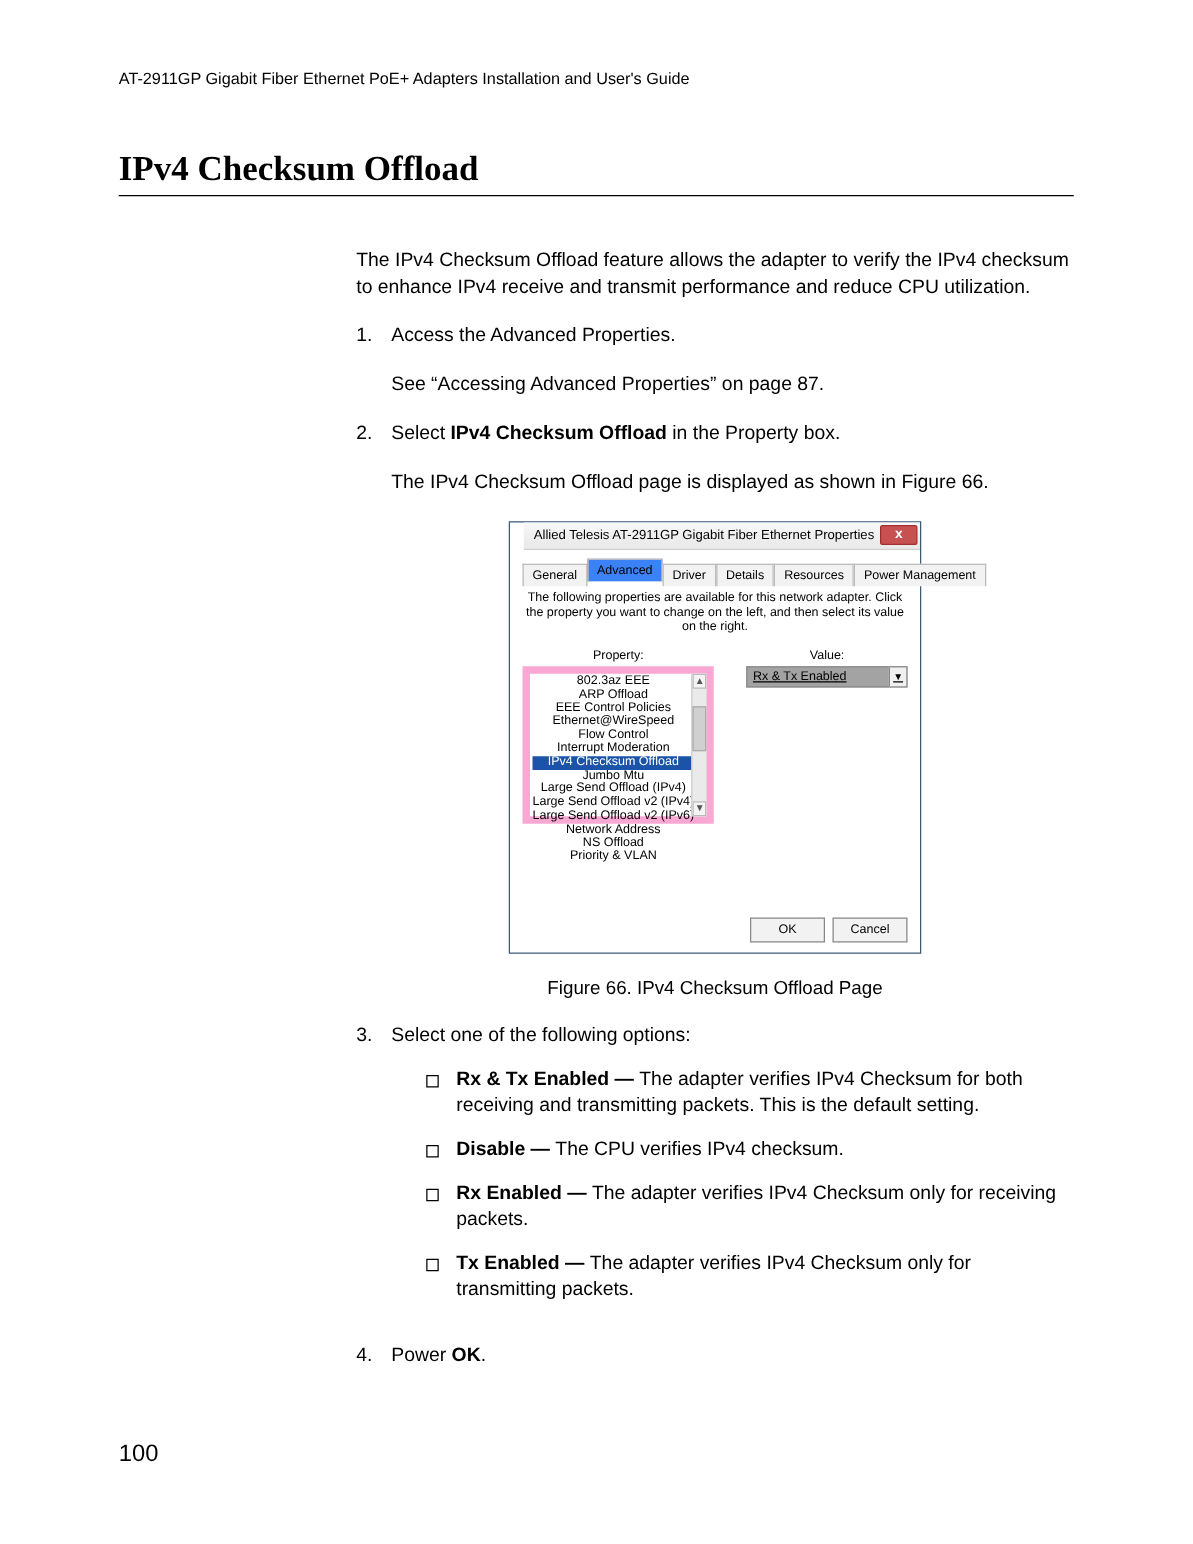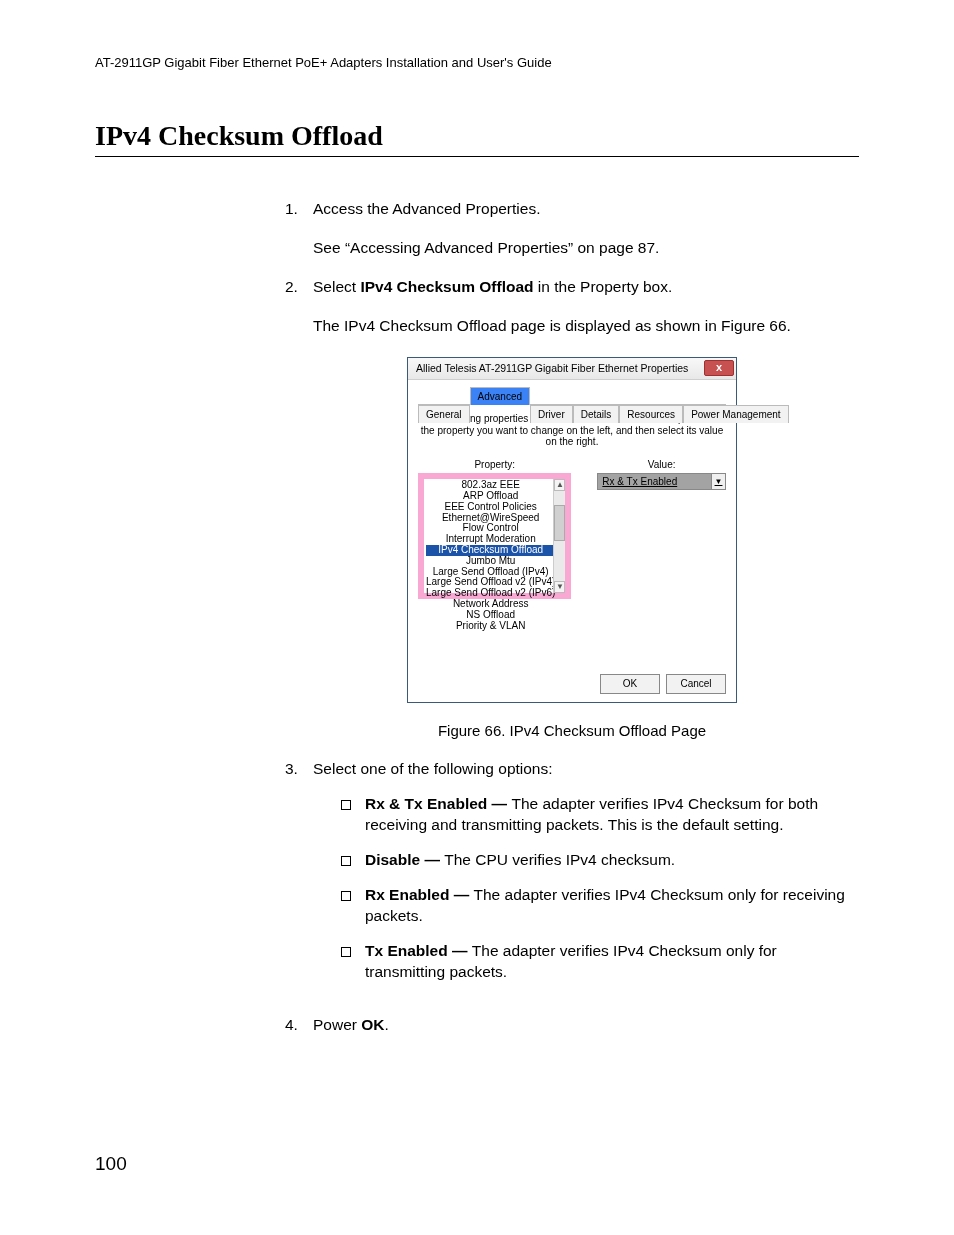--- a/index.html
+++ b/index.html
@@ -65,20 +65,21 @@
       color: #000;
     }
     .dlg-titlebar {
       height: 22px;
       background: linear-gradient(#f8f8f8,#e8e8e8);
       border-bottom: 1px solid #cfcfcf;
       display: flex;
       align-items: center;
       justify-content: space-between;
       padding: 0 2px 0 8px;
+      margin-left: 11px;
     }
     .dlg-title { font-size: 10.5px; }
     .dlg-close {
       width: 30px; height: 16px;
       background: #c75050;
       border: 1px solid #a03030;
       border-radius: 2px;
       color: #fff;
       text-align: center;
       line-height: 13px;
@@ -87,21 +88,21 @@
     }
     .dlg-body { padding: 6px 10px 8px 10px; }
     .tabs { display: flex; border-bottom: 1px solid #bbb; margin-bottom: 8px; gap:0; }
     .tab {
       border: 1px solid #bbb;
       border-bottom: none;
       padding: 2px 7px;
       font-size: 10px;
       background: #f2f2f2;
       position: relative;
-      top: 19px;
+      top: 5px;
       white-space: nowrap;
     }
     .tab.active { background: #3b82f6; top: 1px; }
     .dlg-text { font-size: 10px; margin-bottom: 10px; line-height: 1.15; }
     .dlg-cols { display: flex; gap: 26px; justify-content: space-between; }
     .col-left { flex: 0 0 148px; }
     .col-right { flex: 1; }
     .dlg-label { font-size: 10px; margin-bottom: 2px; }
     .prop-listbox {
       border: 6px solid #f9a8d4;
@@ -136,20 +137,21 @@
   </style>
 </head>
 <body>
 
 <div class="header-text">AT-2911GP Gigabit Fiber Ethernet PoE+ Adapters Installation and User's Guide</div>
 
 <h1 class="section-title">IPv4 Checksum Offload</h1>
 
 <div class="content">
 
+  <p class="para">The IPv4 Checksum Offload feature allows the adapter to verify the IPv4 checksum to enhance IPv4 receive and transmit performance and reduce CPU utilization.</p>
 
   <ol class="step-list">
     <li class="step-item">
       <span class="step-num">1.</span>
       <div class="step-body">
         <span>Access the Advanced Properties.</span>
         <div class="step-sub">See “Accessing Advanced Properties” on page 87.</div>
       </div>
     </li>
 

